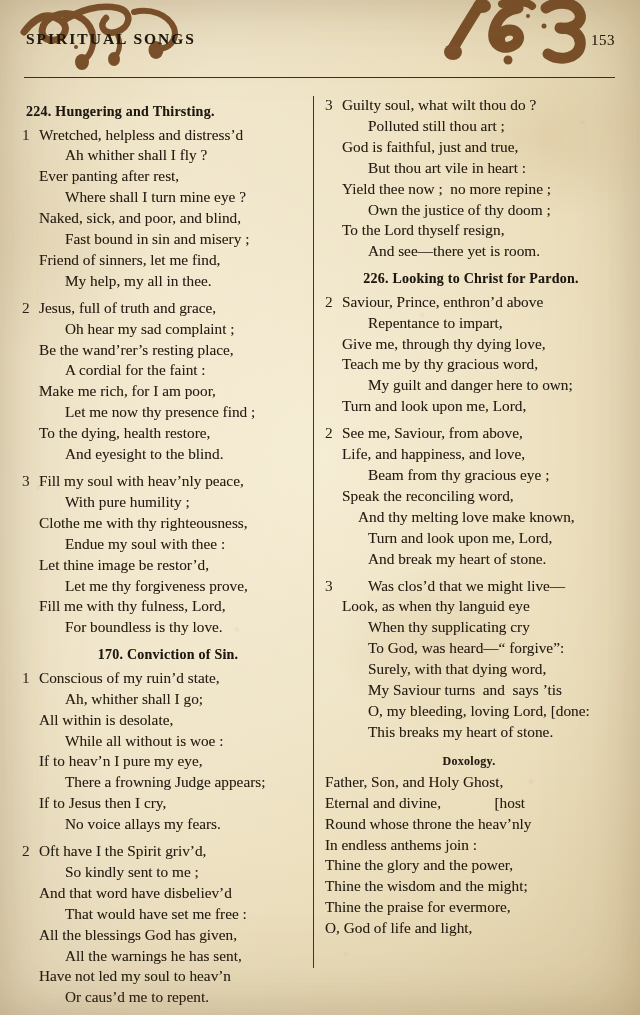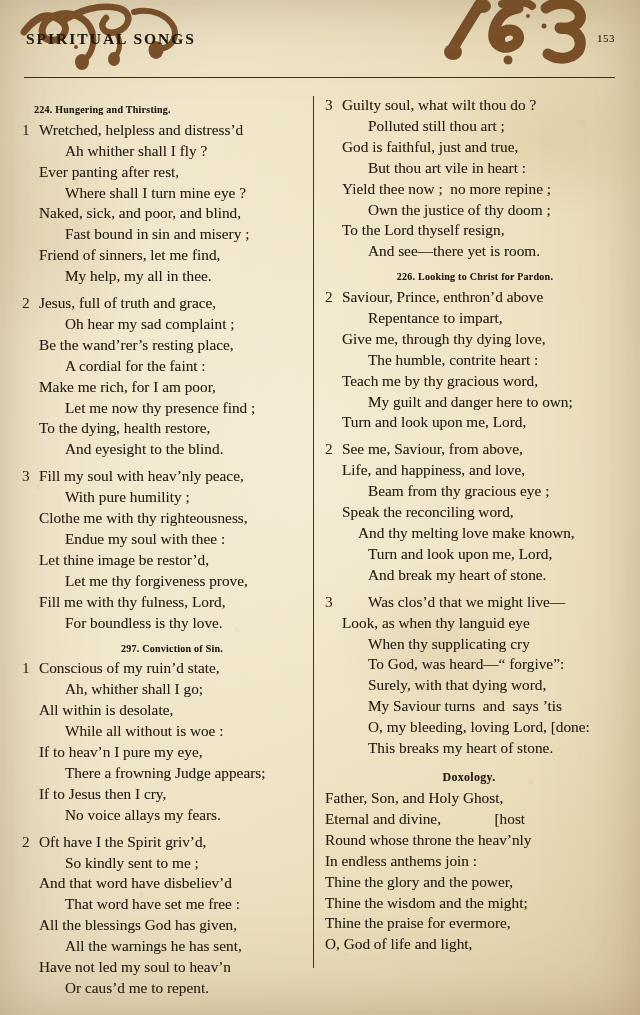--- a/index.html
+++ b/index.html
@@ -68,21 +68,21 @@
     font-size: 15.5px;
     letter-spacing: 2.0px;
     font-weight: 700;
     color: #1e1810;
     text-indent: 2px;
   }
   .head-folio {
     position: absolute;
     right: 0;
     top: 2px;
-    font-size: 11px;
+    font-size: 15px;
     letter-spacing: .5px;
     color: #211a11;
   }
   .head-rule {
     position: absolute;
     left: 24px;
     width: 591px;
     top: 77px;
     height: 0;
     border-top: 1.7px solid #2a2118;
@@ -122,24 +122,24 @@
     border-left: 1.6px solid #2c2219;
     opacity: .9;
   }
 
   
   .hymn { margin-bottom: 2px; }
 
   .hymn-head {
     text-align: center;
     font-weight: 700;
-    font-size: 10px;
+    font-size: 14px;
     letter-spacing: .25px;
     line-height: 1.18;
-    margin: 9px 0 4px 12px;
+    margin: 9px 0 4px 4px;
     color: #1d1710;
   }
   .hymn-head.left-head { text-align: left; }
   .hymn-num { font-weight: 700; }
 
   .dox-head {
     text-align: center;
     font-weight: 700;
     font-size: 12px;
     letter-spacing: .3px;
@@ -268,38 +268,38 @@
             <div class="line ind">With pure humility ;</div>
             <div class="line ">Clothe me with thy righteousness,</div>
             <div class="line ind">Endue my soul with thee :</div>
             <div class="line ">Let thine image be restor’d,</div>
             <div class="line ind">Let me thy forgiveness prove,</div>
             <div class="line ">Fill me with thy fulness, Lord,</div>
             <div class="line ind">For boundless is thy love.</div>
           </div>
         </div>
         <div class="hymn">
-          <div class="hymn-head"><span class="hymn-num">297.</span><span> Conviction of Sin.</span></div>
+          <div class="hymn-head"><span class="hymn-num">170.</span><span> Conviction of Sin.</span></div>
           <div class="verse numbered">
             <span class="vnum">1</span>
             <div class="line ">Conscious of my ruin’d state,</div>
             <div class="line ind">Ah, whither shall I go;</div>
             <div class="line ">All within is desolate,</div>
             <div class="line ind">While all without is woe :</div>
             <div class="line ">If to heav’n I pure my eye,</div>
             <div class="line ind">There a frowning Judge appears;</div>
             <div class="line ">If to Jesus then I cry,</div>
             <div class="line ind">No voice allays my fears.</div>
           </div>
           <div class="verse numbered">
             <span class="vnum">2</span>
             <div class="line ">Oft have I the Spirit griv’d,</div>
             <div class="line ind">So kindly sent to me ;</div>
             <div class="line ">And that word have disbeliev’d</div>
-            <div class="line ind">That word have set me free :</div>
+            <div class="line ind">That would have set me free :</div>
             <div class="line ">All the blessings God has given,</div>
             <div class="line ind">All the warnings he has sent,</div>
             <div class="line ">Have not led my soul to heav’n</div>
             <div class="line ind">Or caus’d me to repent.</div>
           </div>
         </div>
       </div>
     <div class="col col-right" id="colRight">
         <div class="verse numbered">
           <span class="vnum">3</span>
@@ -312,21 +312,20 @@
           <div class="line ">To the Lord thyself resign,</div>
           <div class="line ind">And see—there yet is room.</div>
         </div>
         <div class="hymn">
           <div class="hymn-head"><span class="hymn-num">226.</span><span> Looking to Christ for Pardon.</span></div>
           <div class="verse numbered">
             <span class="vnum">2</span>
             <div class="line ">Saviour, Prince, enthron’d above</div>
             <div class="line ind">Repentance to impart,</div>
             <div class="line ">Give me, through thy dying love,</div>
-            <div class="line ind">The humble, contrite heart :</div>
             <div class="line ">Teach me by thy gracious word,</div>
             <div class="line ind">My guilt and danger here to own;</div>
             <div class="line ">Turn and look upon me, Lord,</div>
           </div>
           <div class="verse numbered">
             <span class="vnum">2</span>
             <div class="line ">See me, Saviour, from above,</div>
             <div class="line ">Life, and happiness, and love,</div>
             <div class="line ind">Beam from thy gracious eye ;</div>
             <div class="line ">Speak the reconciling word,</div>

